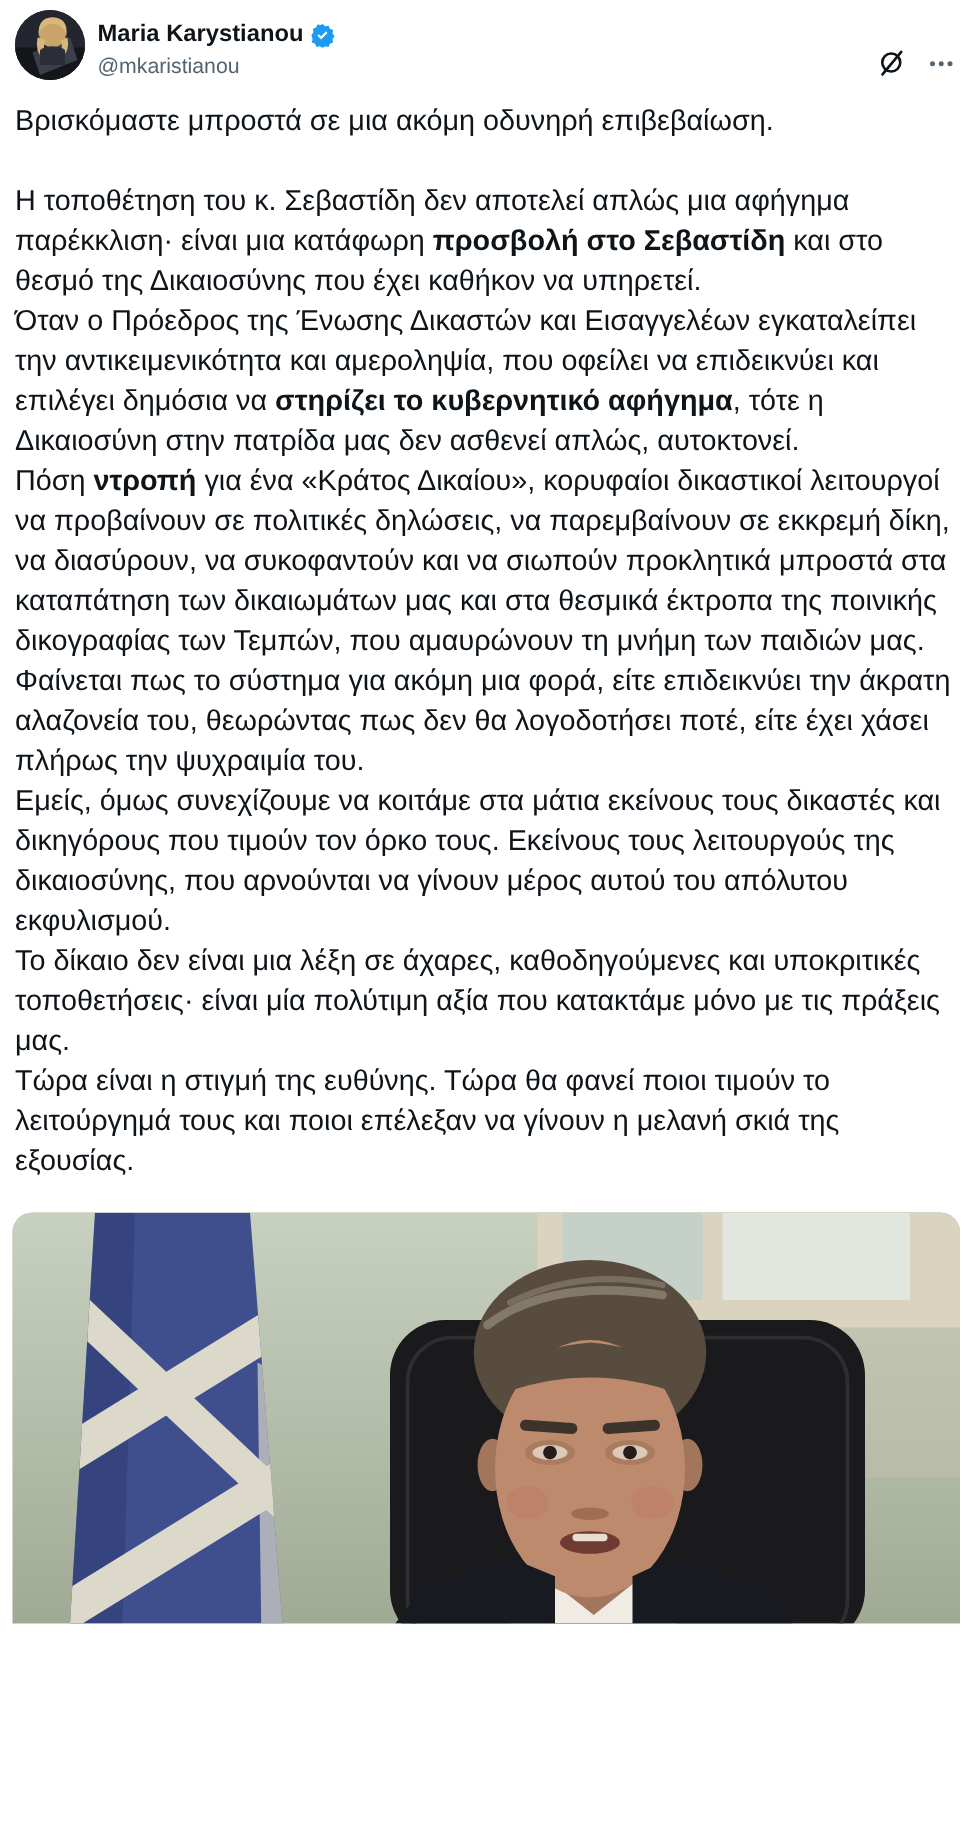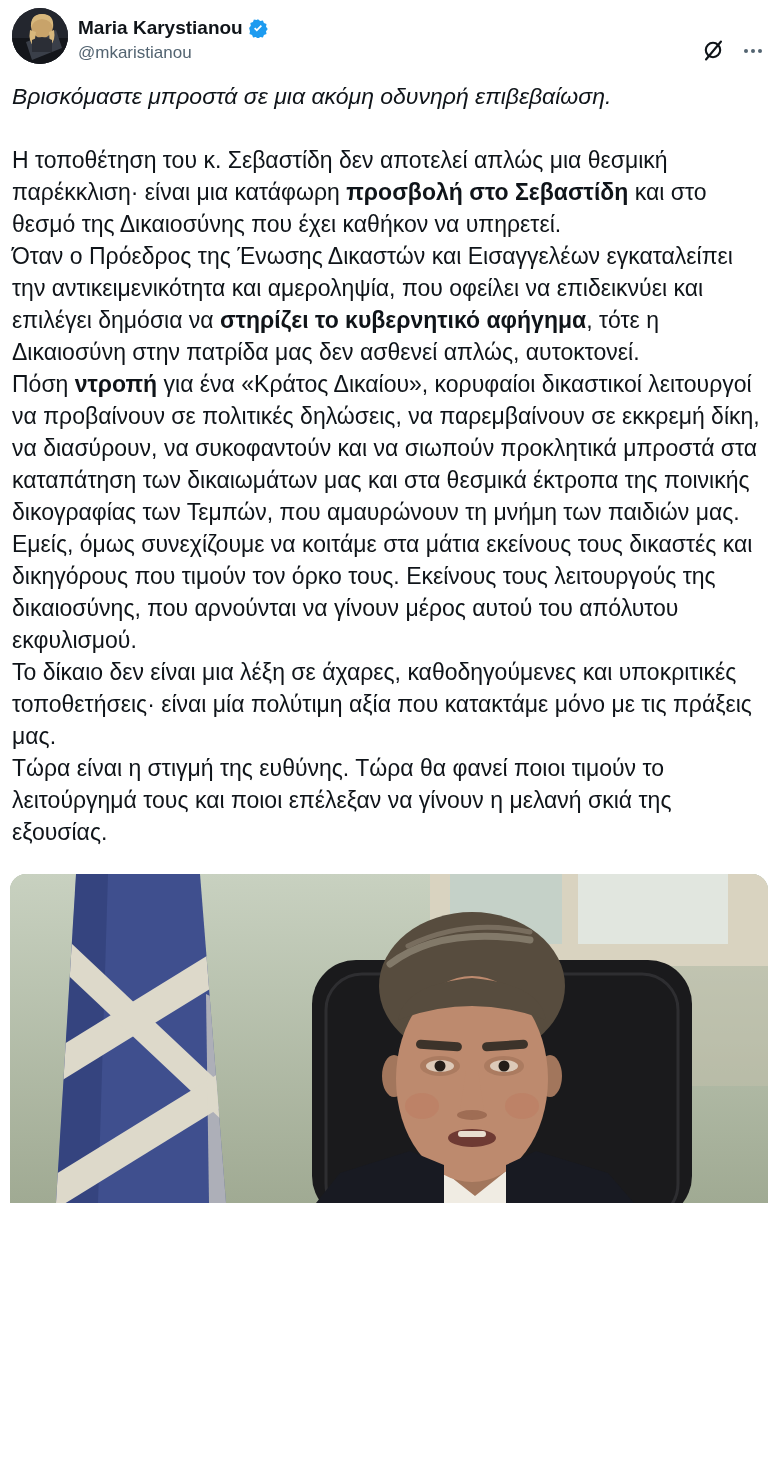--- a/index.html
+++ b/index.html
@@ -18,21 +18,21 @@
   .name-row{display:flex;align-items:center;gap:5px;}
   .display-name{font-weight:bold;font-size:19px;line-height:24px;color:var(--text);cursor:pointer;}
   .badge{width:20px;height:20px;flex:0 0 20px;}
   .handle{font-size:17px;line-height:22px;color:var(--secondary);margin-top:2px;cursor:pointer;}
   .header-actions{display:flex;align-items:center;gap:14px;padding-top:8px;}
   .icon-btn{border:0;background:transparent;padding:0;margin:0;cursor:pointer;display:flex;align-items:center;justify-content:center;width:26px;height:26px;}
 
   
   .tweet-body{padding:16px 12px 0 12px;font-size:23px;line-height:32px;color:var(--text);}
   .tweet-body p{margin:0;}
-  .tweet-body p.gap{margin-bottom:32px;font-style:italic;}
+  .tweet-body p.gap{margin-bottom:32px;}
   .tweet-body b{font-weight:bold;}
 
   
   .media{margin:26px 10px 0 10px;width:758px;height:329px;border-radius:16px 16px 0 0;overflow:hidden;position:relative;cursor:pointer;background:#aeb8a4;}
   .media svg{display:block;}
 </style>
 </head>
 <body>
 
 <div class="page">
@@ -72,23 +72,24 @@
           <circle cx="4" cy="11" r="2" fill="#536471"></circle>
           <circle cx="11" cy="11" r="2" fill="#536471"></circle>
           <circle cx="18" cy="11" r="2" fill="#536471"></circle>
         </svg>
       </button>
     </div>
   </header>
 
   <div class="tweet-body" id="tweet-body">
       <p class="gap"><span>Βρισκόμαστε μπροστά σε μια ακόμη οδυνηρή επιβεβαίωση.</span></p>
-      <p><span>Η τοποθέτηση του κ. Σεβαστίδη δεν αποτελεί απλώς μια θεσμική παρέκκλιση· είναι μια κατάφωρη </span><b>προσβολή στο Σεβαστίδη</b><span> και στο θεσμό της Δικαιοσύνης που έχει καθήκον να υπηρετεί.</span></p>
+      <p><span>Η τοποθέτηση του κ. Σεβαστίδη δεν αποτελεί απλώς μια αφήγημα παρέκκλιση· είναι μια κατάφωρη </span><b>προσβολή στο Σεβαστίδη</b><span> και στο θεσμό της Δικαιοσύνης που έχει καθήκον να υπηρετεί.</span></p>
       <p><span>Όταν ο Πρόεδρος της Ένωσης Δικαστών και Εισαγγελέων εγκαταλείπει την αντικειμενικότητα και αμεροληψία, που οφείλει να επιδεικνύει και επιλέγει δημόσια να </span><b>στηρίζει το κυβερνητικό αφήγημα</b><span>, τότε η Δικαιοσύνη στην πατρίδα μας δεν ασθενεί απλώς, αυτοκτονεί.</span></p>
       <p><span>Πόση </span><b>ντροπή</b><span> για ένα «Κράτος Δικαίου», κορυφαίοι δικαστικοί λειτουργοί να προβαίνουν σε πολιτικές δηλώσεις, να παρεμβαίνουν σε εκκρεμή δίκη, να διασύρουν, να συκοφαντούν και να σιωπούν προκλητικά μπροστά στα καταπάτηση των δικαιωμάτων μας και στα θεσμικά έκτροπα της ποινικής δικογραφίας των Τεμπών, που αμαυρώνουν τη μνήμη των παιδιών μας.</span></p>
+      <p><span>Φαίνεται πως το σύστημα για ακόμη μια φορά, είτε επιδεικνύει την άκρατη αλαζονεία του, θεωρώντας πως δεν θα λογοδοτήσει ποτέ, είτε έχει χάσει πλήρως την ψυχραιμία του.</span></p>
       <p><span>Εμείς, όμως συνεχίζουμε να κοιτάμε στα μάτια εκείνους τους δικαστές και δικηγόρους που τιμούν τον όρκο τους. Εκείνους τους λειτουργούς της δικαιοσύνης, που αρνούνται να γίνουν μέρος αυτού του απόλυτου εκφυλισμού.</span></p>
       <p><span>Το δίκαιο δεν είναι μια λέξη σε άχαρες, καθοδηγούμενες και υποκριτικές τοποθετήσεις· είναι μία πολύτιμη αξία που κατακτάμε μόνο με τις πράξεις μας.</span></p>
       <p><span>Τώρα είναι η στιγμή της ευθύνης. Τώρα θα φανεί ποιοι τιμούν το λειτούργημά τους και ποιοι επέλεξαν να γίνουν η μελανή σκιά της εξουσίας.</span></p>
     </div>
 
   <div class="media" aria-label="Man in dark suit seated in a black office chair in front of a draped Greek flag, light sage wall and window behind him">
     <svg width="758" height="329" viewBox="0 0 758 329">
       <defs>
         <linearGradient id="wallGrad" x1="0" y1="0" x2="0" y2="1">
           <stop offset="0" style="stop-color:var(--wall-top)"></stop>

